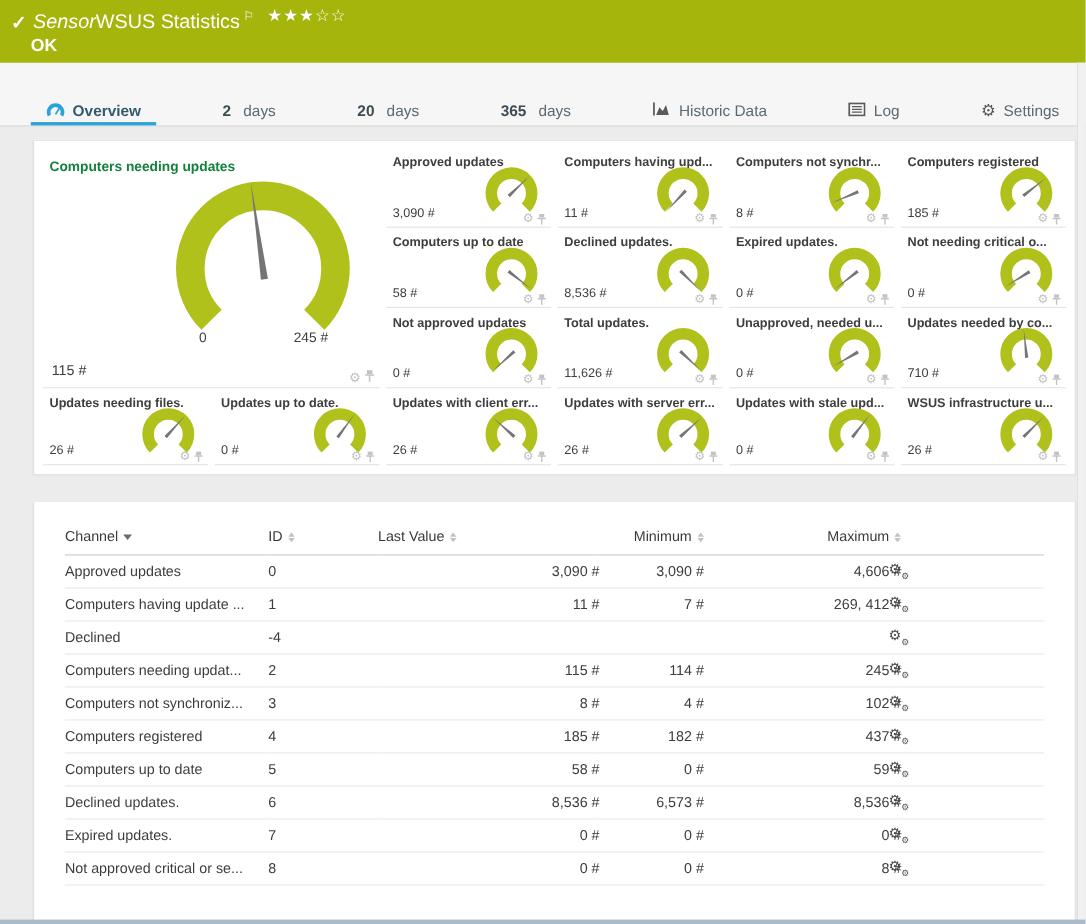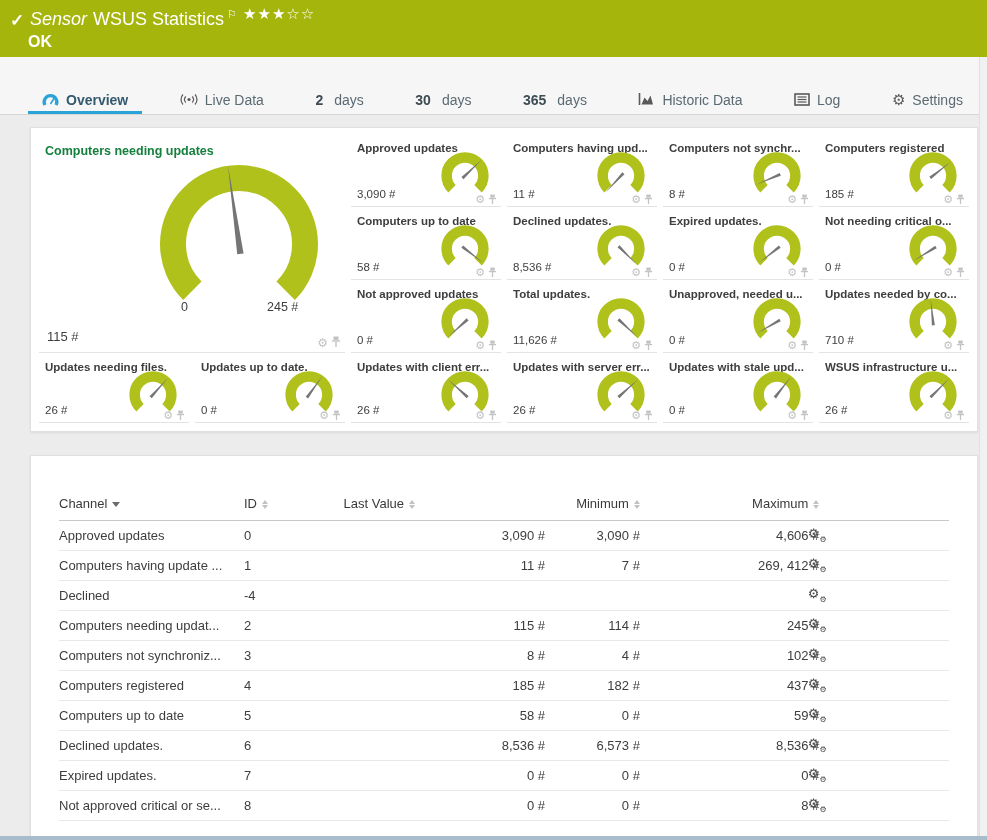--- a/index.html
+++ b/index.html
@@ -4,21 +4,21 @@
 <style>
   * { margin:0; padding:0; box-sizing:border-box; }
   html,body { width:987px; height:840px; overflow:hidden; background:#ececec;
     font-family:"Liberation Sans", sans-serif; }
   .page { position:relative; width:987px; height:840px; }
 
   
   .hdr { height:57px; background:#a6b50c; color:#fff; position:relative; }
   .hdr .check { position:absolute; left:10px; top:10px; font-size:17px; font-weight:bold; }
   .hdr .titleline { position:absolute; left:30px; top:8px; font-size:18px; white-space:nowrap; }
-  .hdr .sensorword { font-style:italic; margin-right:6px; }
+  .hdr .sensorword { font-style:italic; }
   .hdr .flag { font-size:11px; vertical-align:super; margin-left:3px; }
   .hdr .stars { position:absolute; left:243px; top:5px; font-size:15px; letter-spacing:1px; cursor:pointer; }
   .hdr .ok { position:absolute; left:28px; top:33px; font-size:16px; font-weight:bold; }
 
   
   .tabbar { height:58px; background:#f6f6f6; border-bottom:1px solid #d6d6d6;
     display:flex; align-items:stretch; padding:0 10px 0 28px; }
   .tab { display:flex; align-items:center; gap:7px; padding:11px 14px; font-size:14px;
     color:#5a6a73; cursor:pointer; position:relative; white-space:nowrap;margin-top:28px; }
   .tab.sp { margin-left:auto; }
@@ -50,21 +50,21 @@
   .bigtile .t { font-size:12.5px; font-weight:bold; color:#15803d; }
   .bigtile .v { position:absolute; left:8px; bottom:8px; font-size:13px; color:#3e3e3e; }
   .bigtile .gwrap { position:absolute; right:6px; top:18px; width:200px; height:170px; }
   .bigtile .minlab { position:absolute; right:6px; top:166px; width:200px; }
   .bigtile .minlab .mn { position:absolute; left:42px; font-size:12.5px; color:#3e3e3e; }
   .bigtile .minlab .mx { position:absolute; left:128px; font-size:12.5px; color:#3e3e3e; }
   .bigtile .icons { position:absolute; right:4px; bottom:2px; display:flex; gap:3px; cursor:pointer; }
   .bigtile .icons .g { font-size:12px; color:#c3c3c3; font-style:normal; }
 
   
-  table.chan { width:100%; border-collapse:collapse; font-size:13px; color:#3d3d3d;margin-top:16px; }
+  table.chan { width:100%; border-collapse:collapse; font-size:13px; color:#3d3d3d; }
   table.chan th { font-weight:normal; color:#3a3a3a; text-align:left; padding:6px 0 9px 0;
     border-bottom:1px solid #c9c9c9; cursor:pointer; white-space:nowrap; }
   table.chan td { padding:0; height:30px; border-bottom:1px solid #e8e8e8; white-space:nowrap; }
   .c-ch { width:185px; } .c-id { width:100px; } .c-lv { width:202px; }
   .c-mi { width:95px; } .c-ma { width:180px; } .c-st { width:130px; }
   .num-r { text-align:right !important; }
   .tri-down { width:0; height:0; border-left:4px solid transparent; border-right:4px solid transparent;
     border-top:5px solid #6b6b6b; display:inline-block; vertical-align:middle; margin-left:5px; }
   .updown { display:inline-flex; flex-direction:column; gap:1px; vertical-align:middle; margin-left:5px; }
   .updown i { width:0; height:0; border-left:3.5px solid transparent; border-right:3.5px solid transparent; display:block; }
@@ -94,35 +94,25 @@
 
   <div class="tabbar">
     <div class="tab active">
       <svg width="17" height="14" viewBox="0 0 17 14">
         <path d="M3 12 A6.3 6.3 0 1 1 14 12" fill="none" stroke="#2aa3d8" stroke-width="3.4"></path>
         <line x1="8.5" y1="11" x2="12.5" y2="4.5" stroke="#2aa3d8" stroke-width="1.6"></line>
       </svg>
       <span>Overview</span>
     </div>
     <div class="tab sp">
-      <svg width="18" height="13" viewBox="0 0 18 13">
-        <circle cx="9" cy="6.5" r="1.6" fill="#5a5a5a"></circle>
-        <path d="M5.8 3.5 a4.4 4.4 0 0 0 0 6" fill="none" stroke="#5a5a5a" stroke-width="1.2"></path>
-        <path d="M3 1.5 a7.3 7.3 0 0 0 0 10" fill="none" stroke="#5a5a5a" stroke-width="1.2"></path>
-        <path d="M12.2 3.5 a4.4 4.4 0 0 1 0 6" fill="none" stroke="#5a5a5a" stroke-width="1.2"></path>
-        <path d="M15 1.5 a7.3 7.3 0 0 1 0 10" fill="none" stroke="#5a5a5a" stroke-width="1.2"></path>
-      </svg>
-      <span>Live Data</span>
-    </div>
-    <div class="tab sp">
       <span class="num">2</span>
       <span>days</span>
     </div>
     <div class="tab sp">
-      <span class="num">30</span>
+      <span class="num">20</span>
       <span>days</span>
     </div>
     <div class="tab sp">
       <span class="num">365</span>
       <span>days</span>
     </div>
     <div class="tab sp">
       <svg width="17" height="13" viewBox="0 0 17 13">
         <line x1="1.5" y1="0" x2="1.5" y2="12" stroke="#5a5a5a" stroke-width="1.6"></line>
         <path d="M3.5 11.5 L6.5 4.5 L9.5 8 L12.5 2.5 L15 11.5 Z" fill="#5a5a5a"></path>

